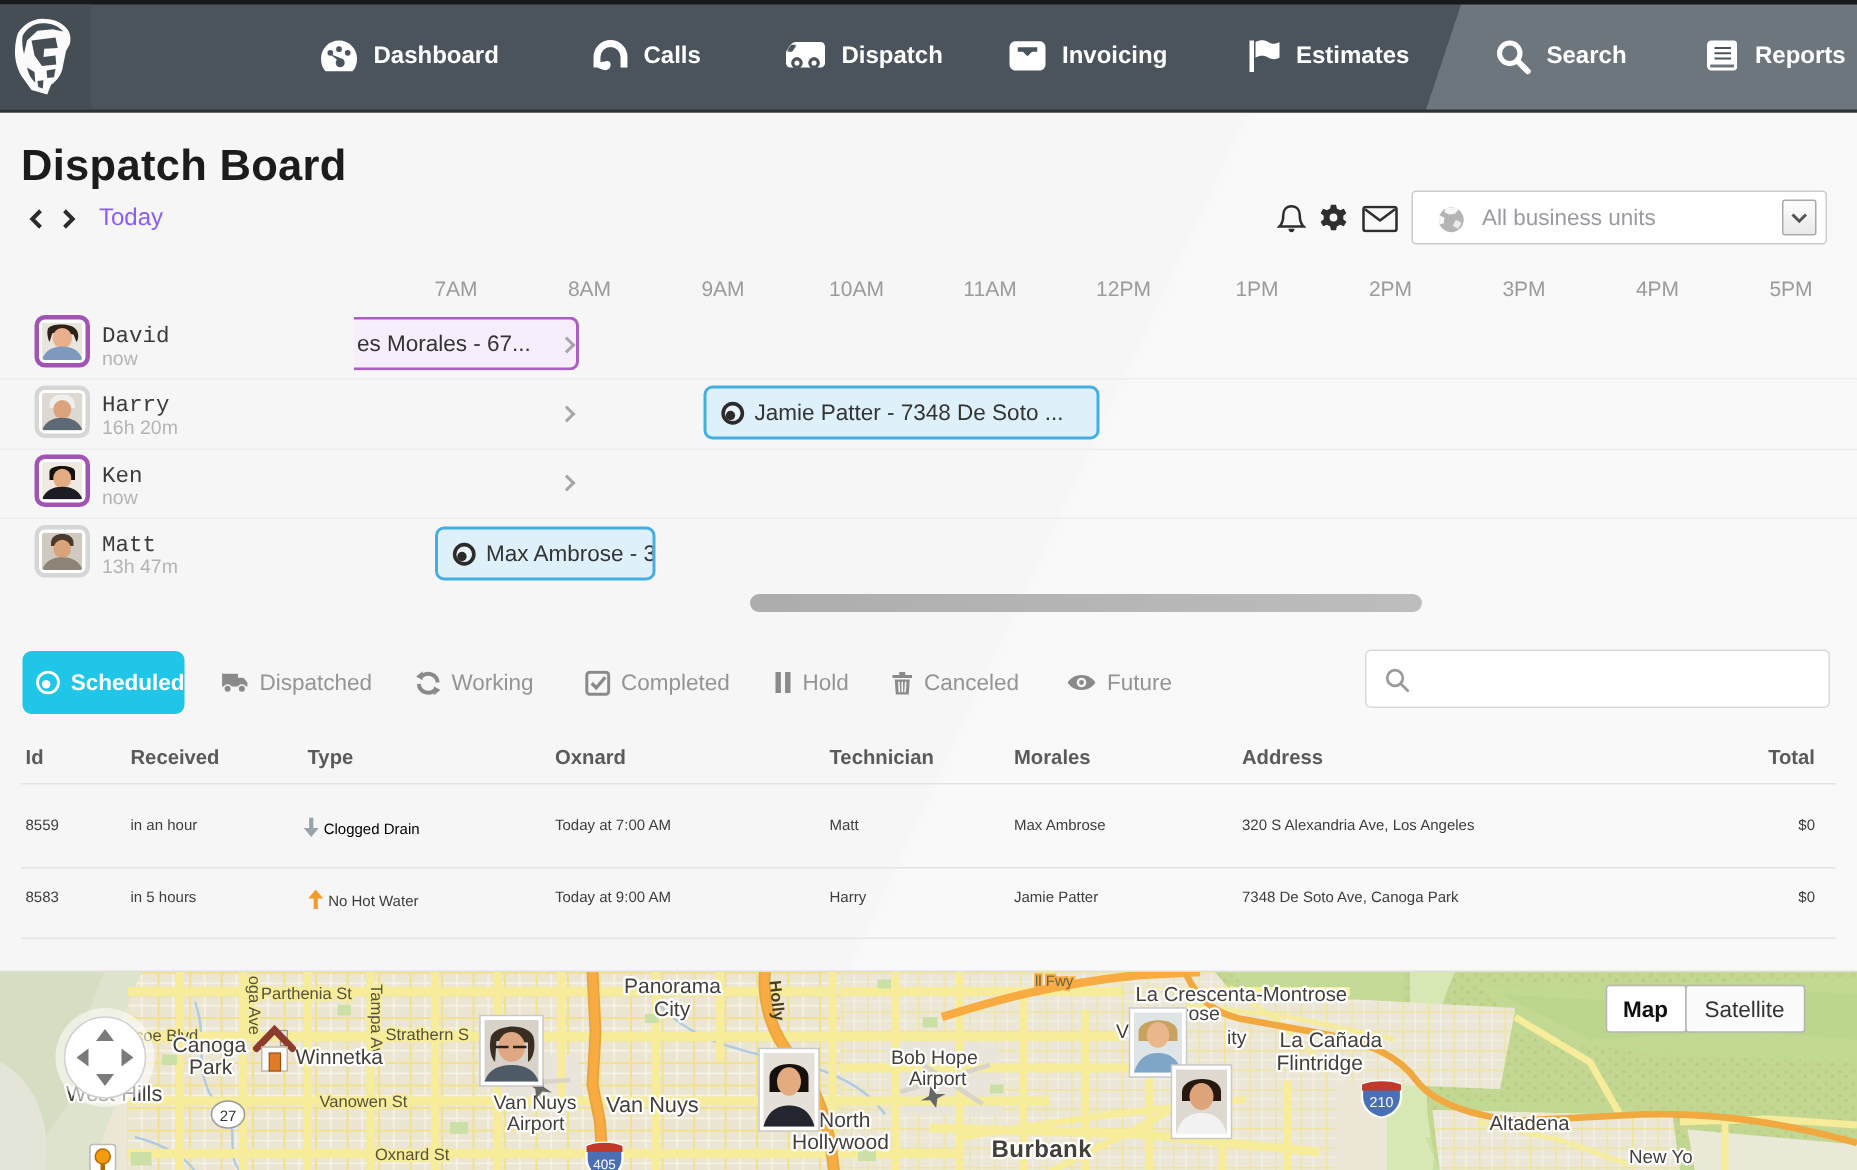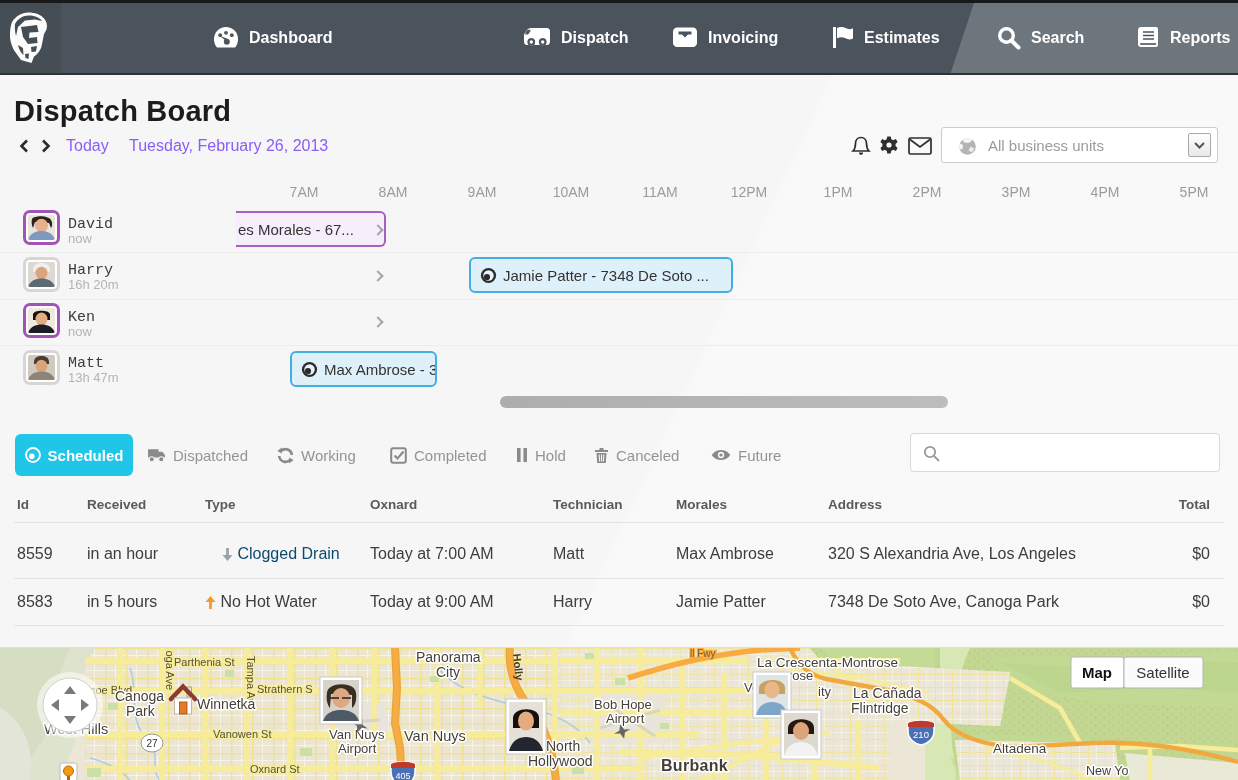--- a/index.html
+++ b/index.html
@@ -39,30 +39,30 @@
 .tname { position:absolute; left:68px; font-size:15px; color:#3c3c3c;font-family:Liberation Mono, monospace; }
 .tsub { position:absolute; left:68px; font-size:13px; color:#b4b4b4; }
 .chev { position:absolute; left:374px; width:8px; height:8px; border-top:2px solid #a6a6a6; border-right:2px solid #a6a6a6; transform:rotate(45deg); }
 .chip { position:absolute; height:36px; border-radius:6px; font-size:15px; color:#333;
   display:flex; align-items:center; white-space:nowrap; overflow:hidden; }
 .chip.blue { background:#def0fa; border:2px solid #45aee0; }
 .chip.purple { background:#f6eefa; border:2px solid #a75fc1; }
 #scrollbar { position:absolute; left:500px; top:396px; width:448px; height:12px; border-radius:6px;
   background:linear-gradient(90deg,#adadad,#bdbdbd); }
 
-#tabScheduled { position:absolute; left:15px; top:434px; width:118px; height:42px; background:#1fc6e8;
-  border-radius:6px; color:#fff; font-size:15px; font-weight:bold; display:flex; align-items:center; justify-content:center; }
+#tabScheduled { position:absolute; left:15px; top:434px; width:108px; height:42px; background:#1fc6e8;
+  border-radius:6px; color:#fff; font-size:15px; font-weight:bold; display:flex; align-items:center; justify-content:flex-end; }
 .tab { position:absolute; top:441px; height:28px; display:flex; align-items:center; color:#949494; font-size:15px; }
 .tab svg { margin-right:7px; }
 #tabsearch { position:absolute; left:910px; top:433px; width:310px; height:39px; background:#fff;
   border:1px solid #d9d9d9; border-radius:4px; }
 
 .th { position:absolute; top:497px; font-size:13.5px; font-weight:bold; color:#5a5a5a; }
 .sep { position:absolute; left:14px; width:1210px; height:1px; background:#e4e4e4; }
-.td { position:absolute; font-size:16px; color:#3d3d3d; }
+.td { position:absolute; font-size:10px; color:#3d3d3d; }
 
 #map { position:absolute; left:0; top:647px; width:1238px; height:133px; overflow:hidden; border-top:1px solid #e0ded8; }
 </style>
 </head>
 <body>
 <div id="page">
 <div id="streak"></div>
 
 <div id="nav">
   <div class="lightside"></div>
@@ -83,20 +83,27 @@
     <svg width="28" height="26" viewBox="0 0 28 26">
           <path fill="#fff" d="M14 2 C7.4 2 2 7.4 2 14 C2 17.5 3 20.5 5 22.5 L23 22.5 C25 20.5 26 17.5 26 14 C26 7.4 20.6 2 14 2 Z"></path>
           <circle cx="8.2" cy="10.2" r="1.9" fill="#4b545c"></circle>
           <circle cx="14" cy="7.8" r="1.9" fill="#4b545c"></circle>
           <circle cx="19.8" cy="10.2" r="1.9" fill="#4b545c"></circle>
           <path d="M13.2 15.2 L7.6 10.8 L15.4 13.8 Z" fill="#4b545c"></path>
           <circle cx="14.8" cy="16.8" r="3" fill="#4b545c"></circle>
         </svg>
     <span>Dashboard</span>
   </div>
+  <div class="navitem" style="left:394px">
+    <svg width="26" height="26" viewBox="0 0 26 26">
+          <path fill="none" stroke="#fff" stroke-width="4.6" d="M4 20 L4 13 A9 9 0 0 1 22 13 L22 20"></path>
+          <path fill="#fff" d="M9.5 16 C12 15 13.5 16.5 13 19 C12.6 21.2 10.5 22.3 8 21.5 L4.5 20.2 L4.5 16.5 Z"></path>
+        </svg>
+    <span>Calls</span>
+  </div>
   <div class="navitem" style="left:522px">
     <svg width="30" height="25" viewBox="0 0 30 25">
           <path fill="#fff" fill-rule="evenodd" d="M9 3 C7 3 5.5 4 4.5 5.5 L2 9.5 L2 17 C2 18.6 3.3 20 5 20 L25 20 C26.7 20 28 18.6 28 17 L28 6 C28 4.4 26.7 3 25 3 Z M9.3 20.5 A3.6 3.6 0 1 0 9.3 13.2 A3.6 3.6 0 0 0 9.3 20.5 Z M20.7 20.5 A3.6 3.6 0 1 0 20.7 13.2 A3.6 3.6 0 0 0 20.7 20.5 Z M9 5.5 L6 9.5 L2.5 9.5"></path>
           <circle cx="9.3" cy="17" r="3.8" fill="#4b545c"></circle>
           <circle cx="9.3" cy="17" r="1.7" fill="#fff"></circle>
           <circle cx="20.7" cy="17" r="3.8" fill="#4b545c"></circle>
           <circle cx="20.7" cy="17" r="1.7" fill="#fff"></circle>
           <path fill="#4b545c" d="M8.8 4.8 L6.2 8.6 L2.8 8.6 L5.4 4.8 Z"></path>
         </svg>
     <span>Dispatch</span>
@@ -131,21 +138,20 @@
   </div>
 </div>
 
 <div id="title">Dispatch Board</div>
 <div id="dateline">
   <svg width="34" height="14" viewBox="0 0 34 14" style="position:absolute;left:2px;top:2px">
     <path fill="none" stroke="#2b2b2b" stroke-width="2.6" d="M9 1.5 L3.5 7 L9 12.5"></path>
     <path fill="none" stroke="#2b2b2b" stroke-width="2.6" d="M25 1.5 L30.5 7 L25 12.5"></path>
   </svg>
   <span style="position:absolute;left:50px;top:0">Today</span>
-  <span style="position:absolute;left:113px;top:0;width:230px">Tuesday, February 26, 2013</span>
     </div>
 <div id="hdricons">
   <svg width="20" height="22" viewBox="0 0 20 22" style="position:absolute;left:3px;top:1px">
     <path fill="none" stroke="#2e2e2e" stroke-width="1.7" d="M10 2.5 C6.5 2.5 4.5 5 4.5 8.5 C4.5 12 3.5 14.5 2 16 L18 16 C16.5 14.5 15.5 12 15.5 8.5 C15.5 5 13.5 2.5 10 2.5 Z"></path>
     <path fill="#2e2e2e" d="M8 17.5 C8 19 8.8 19.8 10 19.8 C11.2 19.8 12 19 12 17.5 Z"></path>
   </svg>
   <svg width="22" height="22" viewBox="0 0 22 22" style="position:absolute;left:30px;top:1px">
     <path fill="#2e2e2e" d="M9.3 1.5 L12.7 1.5 L13.3 4.2 C14 4.4 14.7 4.7 15.3 5.2 L17.9 4.1 L19.6 7.1 L17.5 8.9 C17.6 9.6 17.6 10.4 17.5 11.1 L19.6 12.9 L17.9 15.9 L15.3 14.8 C14.7 15.3 14 15.6 13.3 15.8 L12.7 18.5 L9.3 18.5 L8.7 15.8 C8 15.6 7.3 15.3 6.7 14.8 L4.1 15.9 L2.4 12.9 L4.5 11.1 C4.4 10.4 4.4 9.6 4.5 8.9 L2.4 7.1 L4.1 4.1 L6.7 5.2 C7.3 4.7 8 4.4 8.7 4.2 Z"></path>
     <circle cx="11" cy="10" r="2.6" fill="#f6f6f6"></circle>
   </svg>
@@ -318,21 +324,21 @@
 <div class="th" style="left:553px">Technician</div>
 <div class="th" style="left:676px">Morales</div>
 <div class="th" style="left:828px">Address</div>
 <div class="th" style="left:1165px;width:45px;text-align:right">Total</div>
 <div class="sep" style="top:522px"></div>
 <div class="sep" style="top:578px"></div>
 <div class="sep" style="top:625px"></div>
 
 <div class="td" style="left:17px;top:545px">8559</div>
 <div class="td" style="left:87px;top:545px">in an hour</div>
-<div class="td" style="left:222px;top:545px;color:#0c4a6e"><svg width="11" height="13" viewBox="0 0 11 13" style="vertical-align:-2px">
+<div class="td" style="left:202px;top:545px;color:#000000"><svg width="11" height="13" viewBox="0 0 11 13" style="vertical-align:-2px">
         <path fill="#9aa3a9" d="M4.1 0 L6.9 0 L6.9 7 L10.5 7 L5.5 13 L0.5 7 L4.1 7 Z"></path>
       </svg> Clogged Drain</div>
 <div class="td" style="left:370px;top:545px">Today at 7:00 AM</div>
 <div class="td" style="left:553px;top:545px">Matt</div>
 <div class="td" style="left:676px;top:545px">Max Ambrose</div>
 <div class="td" style="left:828px;top:545px">320 S Alexandria Ave, Los Angeles</div>
 <div class="td" style="left:1165px;top:545px;width:45px;text-align:right">$0</div>
 
 <div class="td" style="left:17px;top:593px">8583</div>
 <div class="td" style="left:87px;top:593px">in 5 hours</div>

